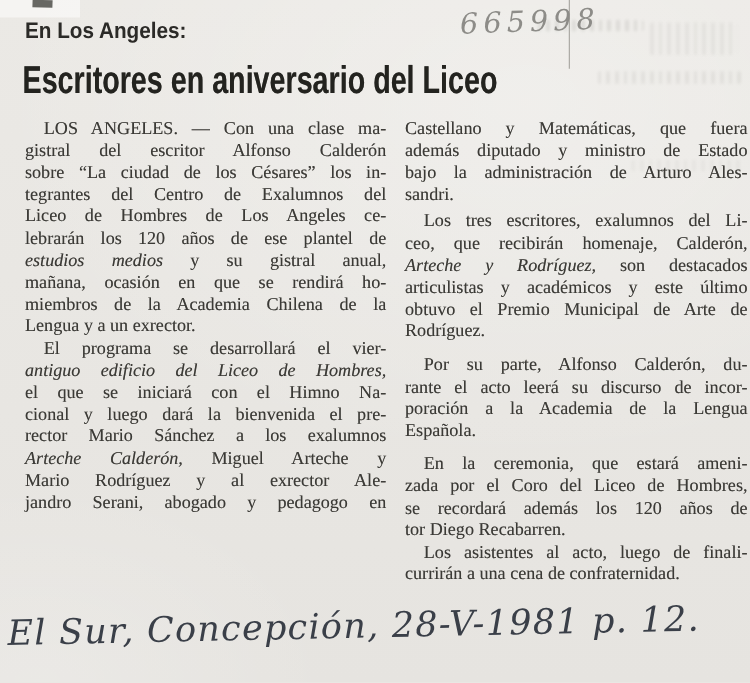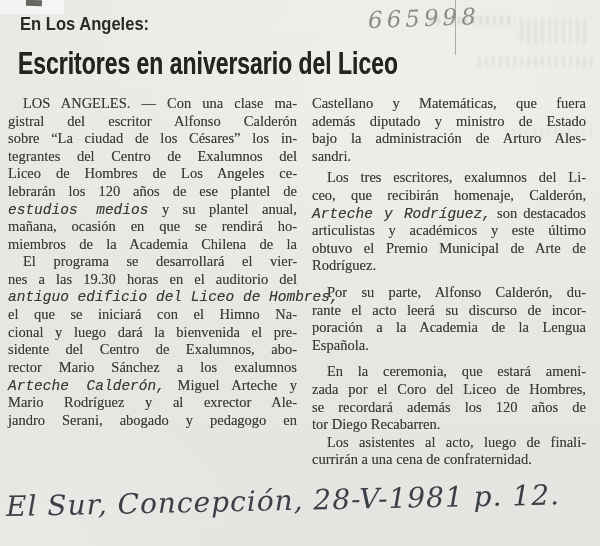--- a/index.html
+++ b/index.html
@@ -29,31 +29,32 @@
     font-weight:700;font-size:31px;line-height:36px;color:#23231f;
     transform:scaleX(.74);transform-origin:0 50%;
     white-space:nowrap;letter-spacing:0;
     text-shadow:0 0 .5px rgba(35,35,31,.55);
   }
   
   .col{
     position:absolute;top:95px;
     font-size:14.5px;color:#3b3a36;
     text-shadow:0 0 .4px rgba(59,58,54,.5);
+    margin-left:12px;
   }
   .col-left{left:8px;width:289px;}
   .col-right{left:312px;width:274px;}
   .ln{
     line-height:17.6px;height:17.6px;
     text-align:justify;text-align-last:justify;
     white-space:nowrap;
   }
   .ln.end{text-align-last:left;}
   .ln.ind{padding-left:15px;}
-  .ln.it, .it{font-style:italic;font-family:Liberation Mono, monospace;}
+  .ln.it, .it{font-style:italic;}
   .sp4{margin-bottom:4px;}
   .sp9{margin-bottom:9px;}
   
   .archive-number{
     position:absolute;left:368px;top:5px;
     font-family:"DejaVu Serif", serif;font-style:italic;
     font-size:23px;color:#8d8c88;letter-spacing:4px;
     transform:rotate(-2deg);white-space:nowrap;
   }
   .citation{
@@ -103,29 +104,28 @@
 <div class="archive-number">665998</div>
 <h1 class="headline" style="margin:0;">Escritores en aniversario del Liceo</h1>
 
 <div class="col col-left">
   <div class="ln ind">LOS ANGELES. — Con una clase ma-</div>
   <div class="ln">gistral del escritor Alfonso Calderón</div>
   <div class="ln">sobre “La ciudad de los Césares” los in-</div>
   <div class="ln">tegrantes del Centro de Exalumnos del</div>
   <div class="ln">Liceo de Hombres de Los Angeles ce-</div>
   <div class="ln">lebrarán los 120 años de ese plantel de</div>
-  <div class="ln"><span class="it">estudios medios</span><span> y su plantel anual,</span></div>
+  <div class="ln"><span class="it">estudios medios</span><span> y su gistral anual,</span></div>
   <div class="ln">mañana, ocasión en que se rendirá ho-</div>
   <div class="ln">miembros de la Academia Chilena de la</div>
+  <div class="ln end">Lengua y a un exrector.</div>
   <div class="ln ind">El programa se desarrollará el vier-</div>
-  <div class="ln">nes a las 19.30 horas en el auditorio del</div>
   <div class="ln it">antiguo edificio del Liceo de Hombres,</div>
   <div class="ln">el que se iniciará con el Himno Na-</div>
   <div class="ln">cional y luego dará la bienvenida el pre-</div>
-  <div class="ln">sidente del Centro de Exalumnos, abo-</div>
   <div class="ln">rector Mario Sánchez a los exalumnos</div>
   <div class="ln"><span class="it">Arteche Calderón,</span><span> Miguel Arteche y</span></div>
   <div class="ln">Mario Rodríguez y al exrector Ale-</div>
   <div class="ln">jandro Serani, abogado y pedagogo en</div>
 </div>
 
 <div class="col col-right">
   <div class="ln">Castellano y Matemáticas, que fuera</div>
   <div class="ln">además diputado y ministro de Estado</div>
   <div class="ln">bajo la administración de Arturo Ales-</div>

